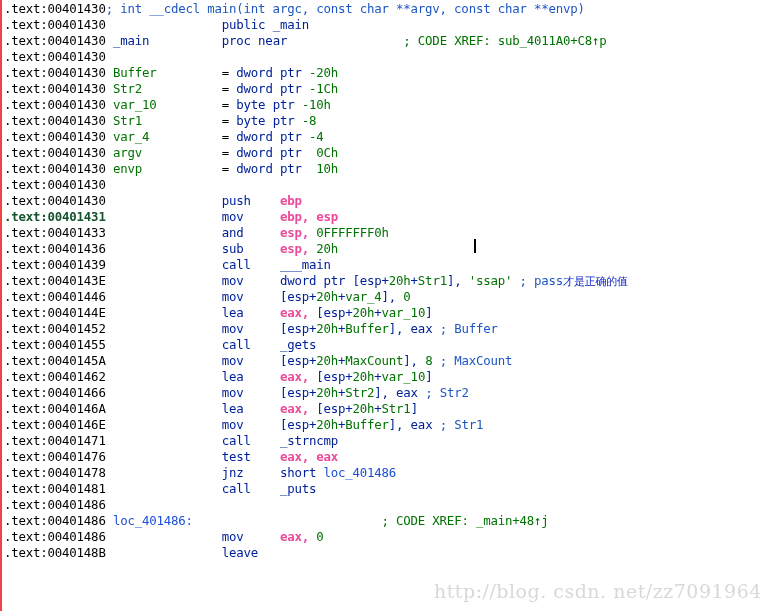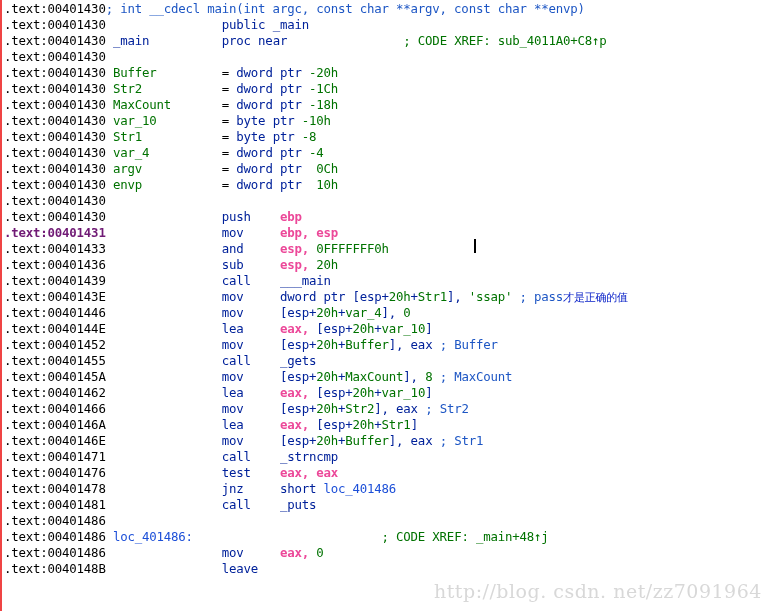--- a/index.html
+++ b/index.html
@@ -34,21 +34,21 @@
     height: 16px;
     line-height: 16px;
     white-space: pre;
     font-size: 12.4px;
     font-family: "DejaVu Sans Mono", "Liberation Mono", monospace;
     letter-spacing: -0.2px;
   }
 
   
   .addr        { color: #000000; }
-  .addr-hl     { color: #701a75; font-weight: bold; }
+  .addr-hl     { color: #14532d; font-weight: bold; }
   .cmt         { color: #1d56c4; }     
   .xref        { color: #007200; }     
   .strcmt      { color: #b4b4b4; }     
   .var         { color: #007200; }     
   .kw          { color: #00219a; }     
   .reg         { color: #ec4899; font-weight: bold; }
   .num         { color: #007200; }     
   .label       { color: #1c4fd8; text-align: center; }     
   .name        { color: #00219a; }     
   .opcmt       { color: #1d56c4; }     
@@ -81,21 +81,20 @@
 <body>
 
 <div id="disasm-view">
   <div class="code-lines" id="code-lines">
       <div class="line"><span class="addr">.text:00401430</span><span class="cmt">; int __cdecl main(int argc, const char **argv, const char **envp)</span></div>
       <div class="line"><span class="addr">.text:00401430</span><span class="pad">                </span><span class="kw">public </span><span class="name">_main</span></div>
       <div class="line"><span class="addr">.text:00401430</span><span class="name"> _main</span><span class="pad">          </span><span class="kw">proc near</span><span class="pad">                </span><span class="xref">; CODE XREF: sub_4011A0+C8↑p</span></div>
       <div class="line"><span class="addr">.text:00401430</span></div>
       <div class="line"><span class="addr">.text:00401430</span><span class="var"> Buffer</span><span class="pad">         </span><span class="plain">= </span><span class="kw">dword ptr </span><span class="num">-20h</span></div>
       <div class="line"><span class="addr">.text:00401430</span><span class="var"> Str2</span><span class="pad">           </span><span class="plain">= </span><span class="kw">dword ptr </span><span class="num">-1Ch</span></div>
-      <div class="line"><span class="addr">.text:00401430</span><span class="var"> MaxCount</span><span class="pad">       </span><span class="plain">= </span><span class="kw">dword ptr </span><span class="num">-18h</span></div>
       <div class="line"><span class="addr">.text:00401430</span><span class="var"> var_10</span><span class="pad">         </span><span class="plain">= </span><span class="kw">byte ptr </span><span class="num">-10h</span></div>
       <div class="line"><span class="addr">.text:00401430</span><span class="var"> Str1</span><span class="pad">           </span><span class="plain">= </span><span class="kw">byte ptr </span><span class="num">-8</span></div>
       <div class="line"><span class="addr">.text:00401430</span><span class="var"> var_4</span><span class="pad">          </span><span class="plain">= </span><span class="kw">dword ptr </span><span class="num">-4</span></div>
       <div class="line"><span class="addr">.text:00401430</span><span class="var"> argv</span><span class="pad">           </span><span class="plain">= </span><span class="kw">dword ptr </span><span class="num"> 0Ch</span></div>
       <div class="line"><span class="addr">.text:00401430</span><span class="var"> envp</span><span class="pad">           </span><span class="plain">= </span><span class="kw">dword ptr </span><span class="num"> 10h</span></div>
       <div class="line"><span class="addr">.text:00401430</span></div>
       <div class="line"><span class="addr">.text:00401430</span><span class="pad">                </span><span class="kw">push</span><span class="pad">    </span><span class="reg">ebp</span></div>
       <div class="line"><span class="addr-hl">.text:00401431</span><span class="pad">                </span><span class="kw">mov</span><span class="pad">     </span><span class="reg">ebp, esp</span></div>
       <div class="line"><span class="addr">.text:00401433</span><span class="pad">                </span><span class="kw">and</span><span class="pad">     </span><span class="reg">esp, </span><span class="num">0FFFFFFF0h</span></div>
       <div class="line"><span class="addr">.text:00401436</span><span class="pad">                </span><span class="kw">sub</span><span class="pad">     </span><span class="reg">esp, </span><span class="num">20h</span></div>

